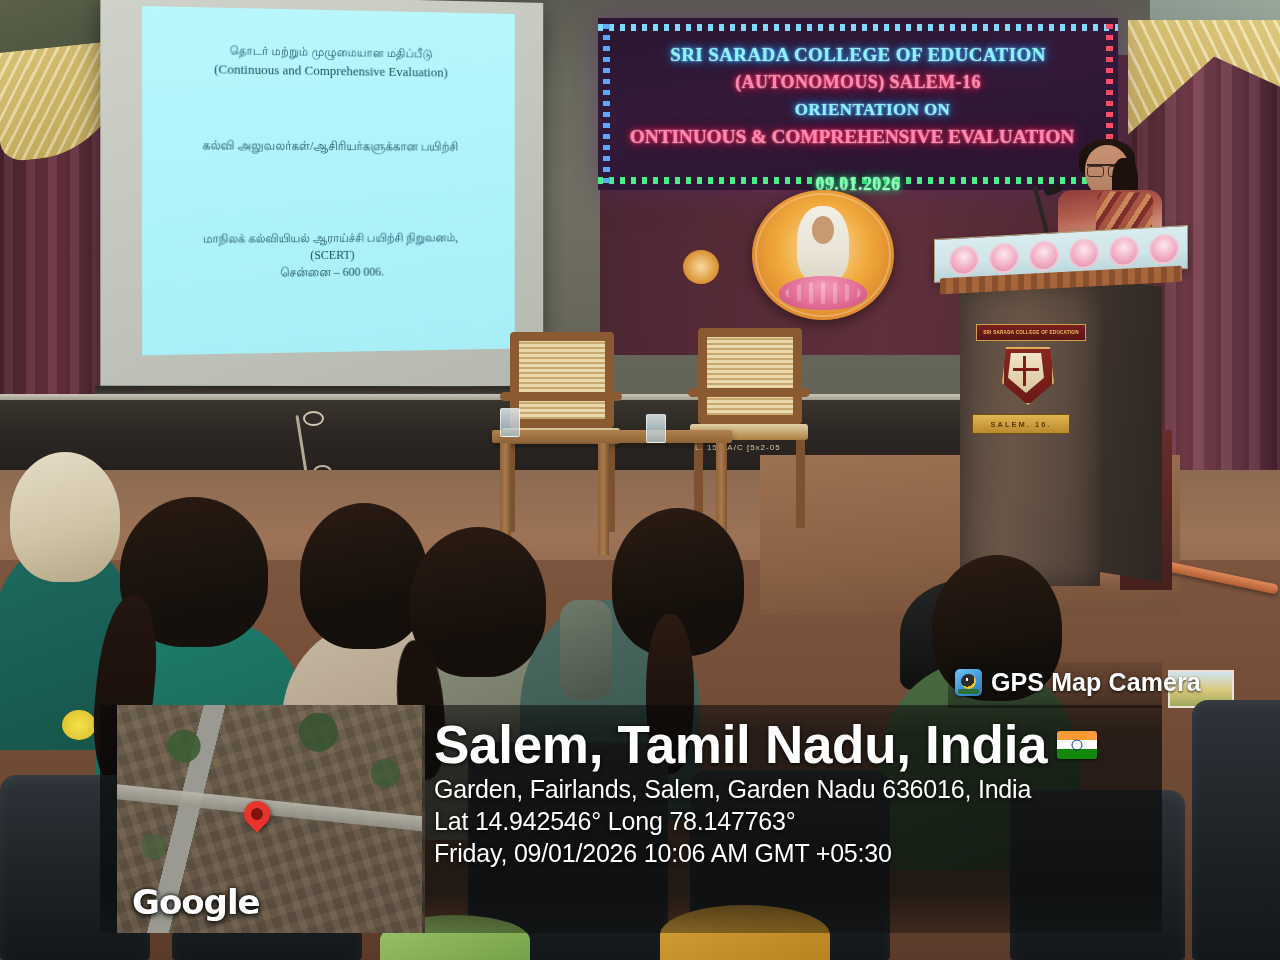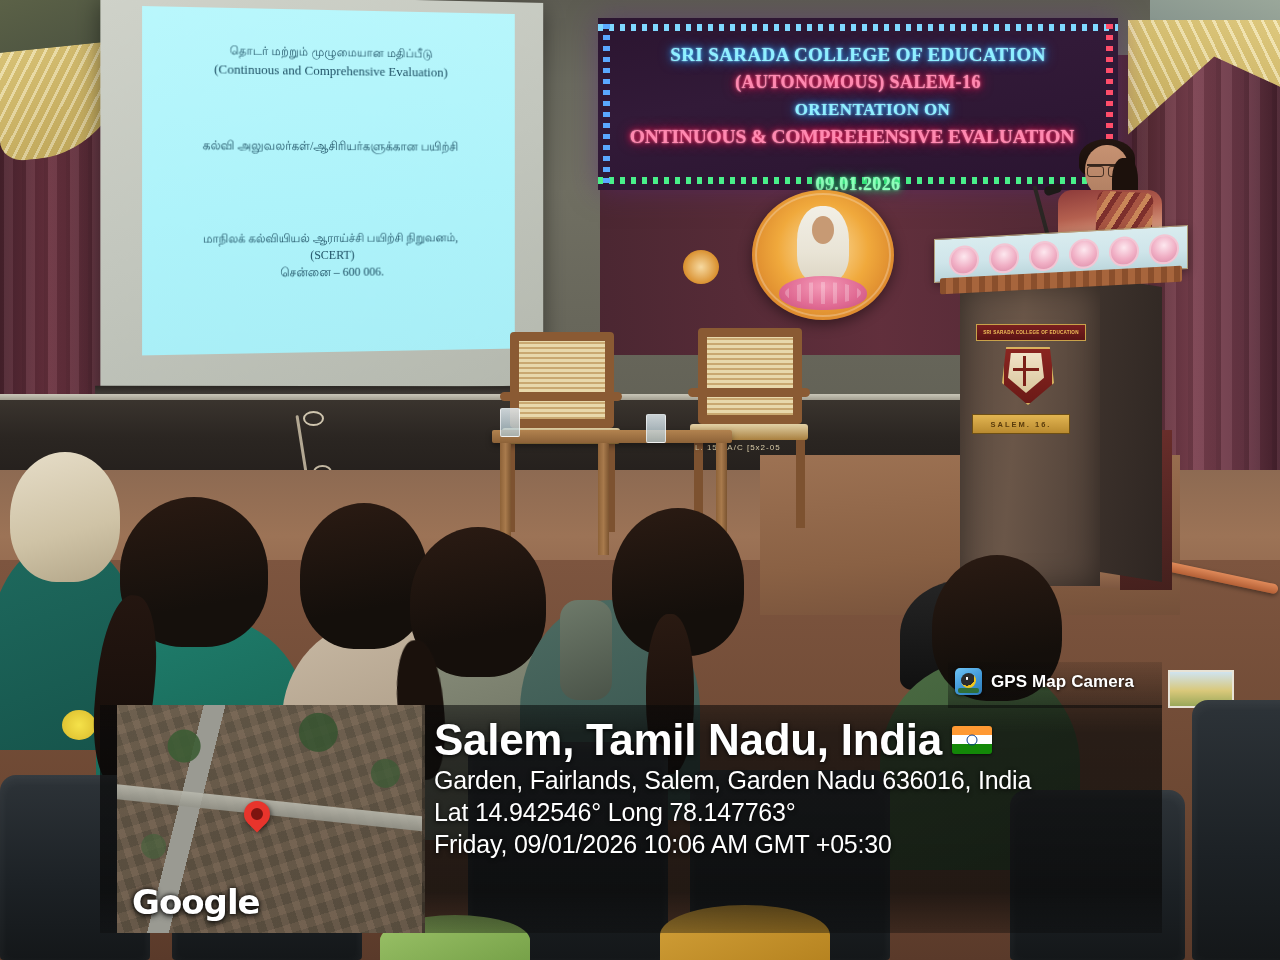--- a/index.html
+++ b/index.html
@@ -232,21 +232,21 @@
   .scrim-wm{position:absolute;left:948px;top:662px;width:214px;height:46px;
     background:linear-gradient(180deg,rgba(10,10,10,.12),rgba(10,10,10,.45));}
   .wm{position:absolute;left:955px;top:668px;display:flex;align-items:center;gap:9px;}
   .wm-ico{width:27px;height:27px;border-radius:5px;
     background:linear-gradient(150deg,#6fc4f5 0%,#3f97d8 55%,#2e7ab5 100%);
     position:relative;box-shadow:0 1px 3px rgba(0,0,0,.6);}
   .wm-ico:before{content:"";position:absolute;left:6px;top:5px;width:15px;height:15px;
     border-radius:50%;background:radial-gradient(circle at 40% 35%,#fff 0 10%,#2c2c2c 11% 55%,#f2c419 56% 100%);}
   .wm-ico:after{content:"";position:absolute;left:3px;bottom:2px;width:21px;height:5px;
     border-radius:2px;background:#2f6f3a;}
-  .wm-txt{color:#fff;font-size:17px;font-weight:bold;letter-spacing:.1px;
+  .wm-txt{color:#fff;font-size:25px;font-weight:bold;letter-spacing:.1px;
     text-shadow:0 1px 3px rgba(0,0,0,.85);}
 
   .map{position:absolute;left:117px;top:705px;width:305px;height:228px;
     background:
       radial-gradient(circle at 22% 18%,rgba(60,92,52,.9) 0 16px,transparent 17px),
       radial-gradient(circle at 66% 12%,rgba(54,84,48,.85) 0 19px,transparent 20px),
       radial-gradient(circle at 88% 30%,rgba(62,90,54,.8) 0 14px,transparent 15px),
       radial-gradient(circle at 12% 62%,rgba(70,96,60,.7) 0 12px,transparent 13px),
       linear-gradient(104deg,transparent 0 24%,#9a9a92 24% 30%,transparent 30% 100%),
       repeating-linear-gradient(72deg,rgba(120,100,84,.55) 0 7px,rgba(92,78,64,.5) 7px 16px),
@@ -258,21 +258,21 @@
   .pin{position:absolute;left:127px;top:96px;width:26px;height:26px;border-radius:50% 50% 50% 0;
     background:#e8342c;transform:rotate(-45deg);box-shadow:0 2px 5px rgba(0,0,0,.55);}
   .pin:after{content:"";position:absolute;left:7px;top:7px;width:12px;height:12px;
     border-radius:50%;background:#7d1410;}
   .gtxt{position:absolute;left:15px;bottom:11px;color:#fff;font-size:34px;font-weight:bold;
     letter-spacing:-1px;text-shadow:0 0 4px rgba(0,0,0,.9),0 2px 6px rgba(0,0,0,.8);
     font-family:"DejaVu Sans",sans-serif;}
 
   .gps-text{position:absolute;left:434px;top:716px;width:700px;color:#fff;
     text-shadow:0 1px 4px rgba(0,0,0,.9);}
-  .g-title{font-size:44px;font-weight:bold;line-height:1.08;letter-spacing:-.3px;
+  .g-title{font-size:53px;font-weight:bold;line-height:1.08;letter-spacing:-.3px;
     display:flex;align-items:center;gap:10px;white-space:nowrap;text-align:center;}
   .flag{display:inline-block;width:40px;height:28px;border-radius:3px;
     background:linear-gradient(180deg,#ff9933 0 33%,#ffffff 33% 66%,#138808 66% 100%);
     position:relative;box-shadow:0 1px 3px rgba(0,0,0,.6);flex:none;}
   .flag:after{content:"";position:absolute;left:50%;top:50%;width:9px;height:9px;
     transform:translate(-50%,-50%);border:1.6px solid #0a3c8f;border-radius:50%;}
   .g-line{font-size:25px;line-height:1.28;font-weight:500;white-space:nowrap;letter-spacing:-.2px;}
 </style>
 </head>
 <body>

